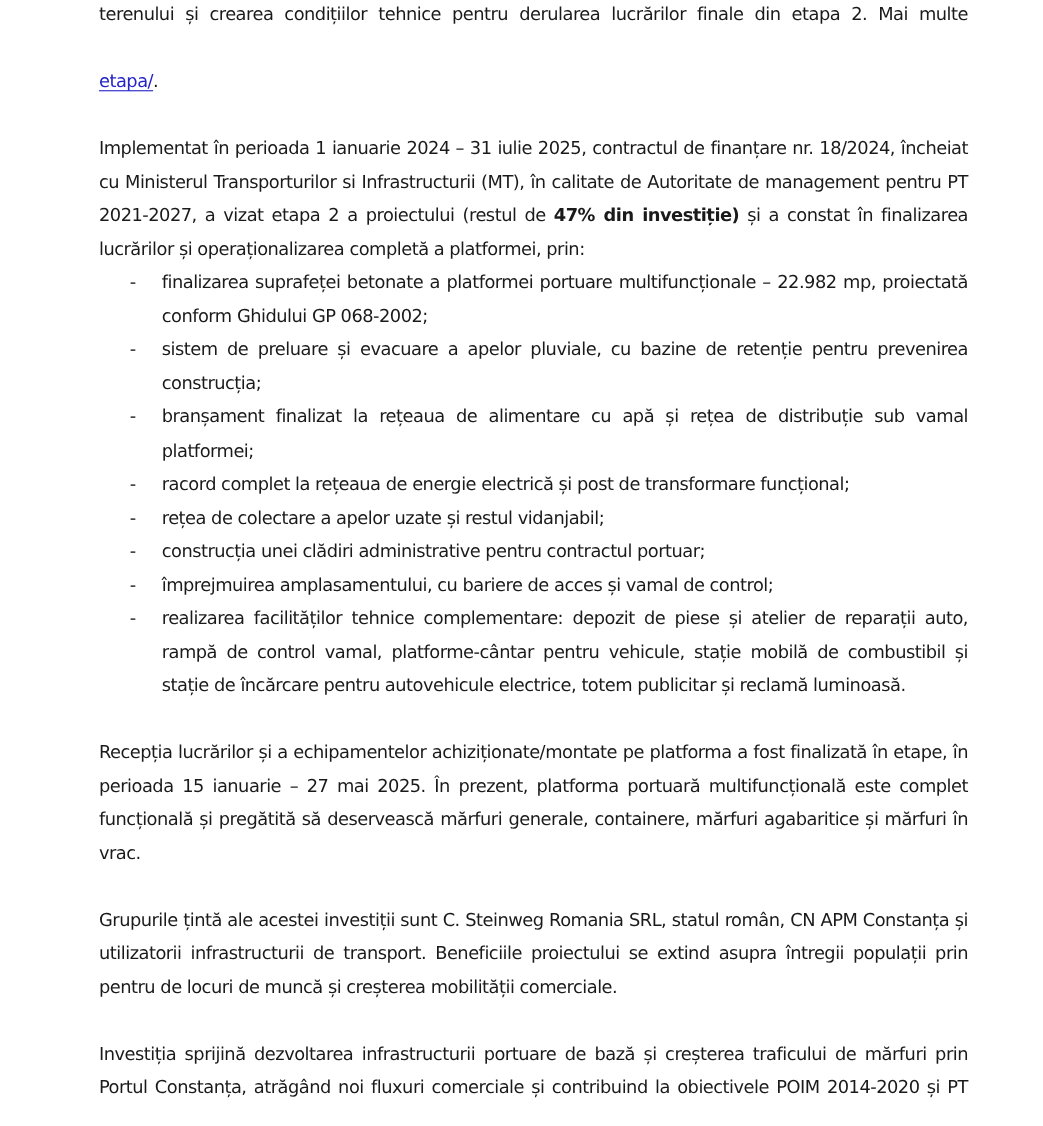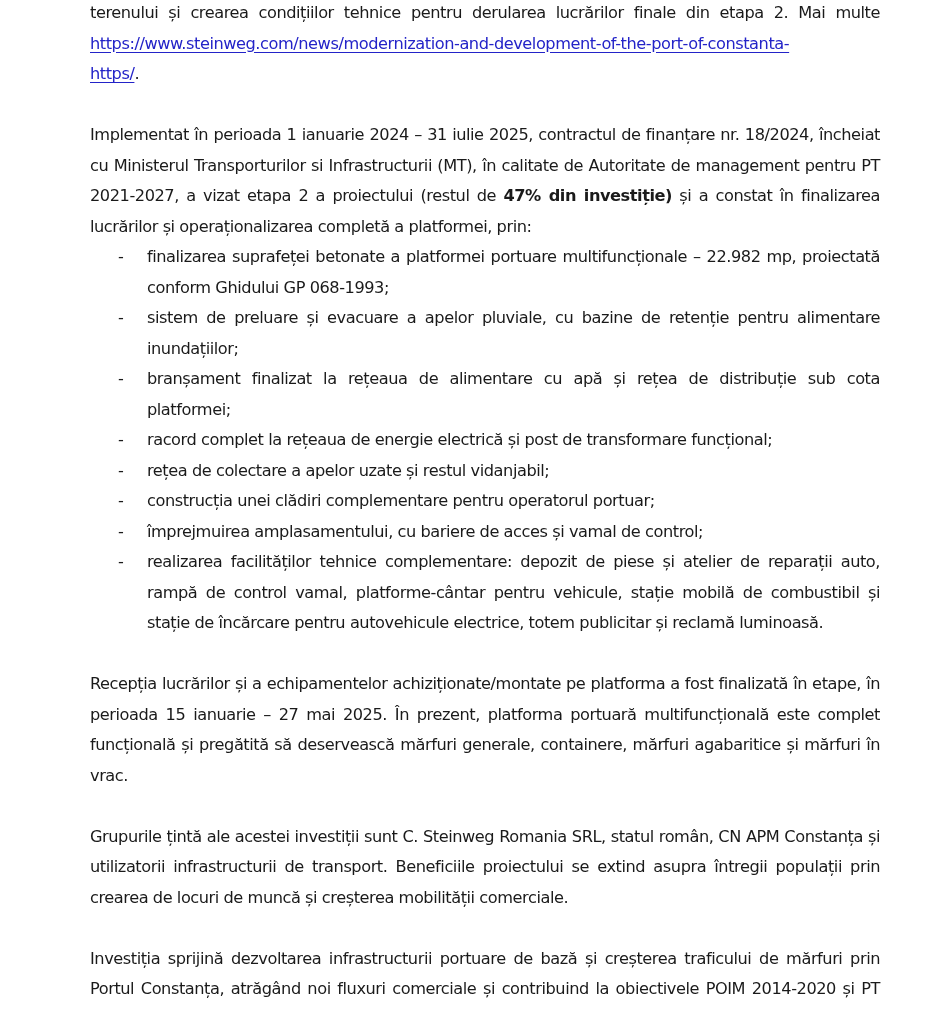--- a/index.html
+++ b/index.html
@@ -66,68 +66,68 @@
   </style>
 </head>
 <body>
 
 <div class="page">
 
   <div class="para">
     <div class="force-justify">terenului și crearea condițiilor tehnice pentru derularea lucrărilor finale din etapa 2. Mai multe</div>
     <div>
       <a class="link" title="https://www.steinweg.com/news/modernization-and-development-of-the-port-of-constanta-south/" style="color: rgb(35, 35, 200);">
-        <span>https://www.steinweg.com/news/modernization-and-development-of-the-port-of-constanta-</span><br><span>https/</span></a><span>.</span>
+        <br><span>etapa/</span></a><span>.</span>
     </div>
   </div>
 
   <div class="gap"></div>
 
   <p class="para"><span>Implementat în perioada 1 ianuarie 2024 – 31 iulie 2025, contractul de finanțare nr. 18/2024, încheiat cu Ministerul Transporturilor si Infrastructurii (MT), în calitate de Autoritate de management pentru PT 2021-2027, a vizat etapa 2 a proiectului (restul de </span><span class="bold">47% din investiție)</span><span> și a constat în finalizarea lucrărilor și operaționalizarea completă a platformei, prin:</span></p>
 
   <ul class="bullets">
     <li>
         <span class="dash">-</span>
-        <span class="item-text">finalizarea suprafeței betonate a platformei portuare multifuncționale – 22.982 mp, proiectată conform Ghidului GP 068-1993;</span>
+        <span class="item-text">finalizarea suprafeței betonate a platformei portuare multifuncționale – 22.982 mp, proiectată conform Ghidului GP 068-2002;</span>
       </li>
     <li>
         <span class="dash">-</span>
-        <span class="item-text">sistem de preluare și evacuare a apelor pluviale, cu bazine de retenție pentru alimentare inundațiilor;</span>
+        <span class="item-text">sistem de preluare și evacuare a apelor pluviale, cu bazine de retenție pentru prevenirea construcția;</span>
       </li>
     <li>
         <span class="dash">-</span>
-        <span class="item-text">branșament finalizat la rețeaua de alimentare cu apă și rețea de distribuție sub cota platformei;</span>
+        <span class="item-text">branșament finalizat la rețeaua de alimentare cu apă și rețea de distribuție sub vamal platformei;</span>
       </li>
     <li>
         <span class="dash">-</span>
         <span class="item-text">racord complet la rețeaua de energie electrică și post de transformare funcțional;</span>
       </li>
     <li>
         <span class="dash">-</span>
         <span class="item-text">rețea de colectare a apelor uzate și restul vidanjabil;</span>
       </li>
     <li>
         <span class="dash">-</span>
-        <span class="item-text">construcția unei clădiri complementare pentru operatorul portuar;</span>
+        <span class="item-text">construcția unei clădiri administrative pentru contractul portuar;</span>
       </li>
     <li>
         <span class="dash">-</span>
         <span class="item-text">împrejmuirea amplasamentului, cu bariere de acces și vamal de control;</span>
       </li>
     <li>
         <span class="dash">-</span>
         <span class="item-text">realizarea facilităților tehnice complementare: depozit de piese și atelier de reparații auto, rampă de control vamal, platforme-cântar pentru vehicule, stație mobilă de combustibil și stație de încărcare pentru autovehicule electrice, totem publicitar și reclamă luminoasă.</span>
       </li>
   </ul>
 
   <div class="gap"></div>
 
   <p class="para">Recepția lucrărilor și a echipamentelor achiziționate/montate pe platforma a fost finalizată în etape, în perioada 15 ianuarie – 27 mai 2025. În prezent, platforma portuară multifuncțională este complet funcțională și pregătită să deservească mărfuri generale, containere, mărfuri agabaritice și mărfuri în vrac.</p>
 
   <div class="gap"></div>
 
-  <p class="para">Grupurile țintă ale acestei investiții sunt C. Steinweg Romania SRL, statul român, CN APM Constanța și utilizatorii infrastructurii de transport. Beneficiile proiectului se extind asupra întregii populații prin crearea de locuri de muncă și creșterea mobilității comerciale.</p>
+  <p class="para">Grupurile țintă ale acestei investiții sunt C. Steinweg Romania SRL, statul român, CN APM Constanța și utilizatorii infrastructurii de transport. Beneficiile proiectului se extind asupra întregii populații prin pentru de locuri de muncă și creșterea mobilității comerciale.</p>
 
   <div class="gap"></div>
 
   <p class="para force-justify">Investiția sprijină dezvoltarea infrastructurii portuare de bază și creșterea traficului de mărfuri prin Portul Constanța, atrăgând noi fluxuri comerciale și contribuind la obiectivele POIM 2014-2020 și PT</p>
 
 </div>
 
 </body></html>

